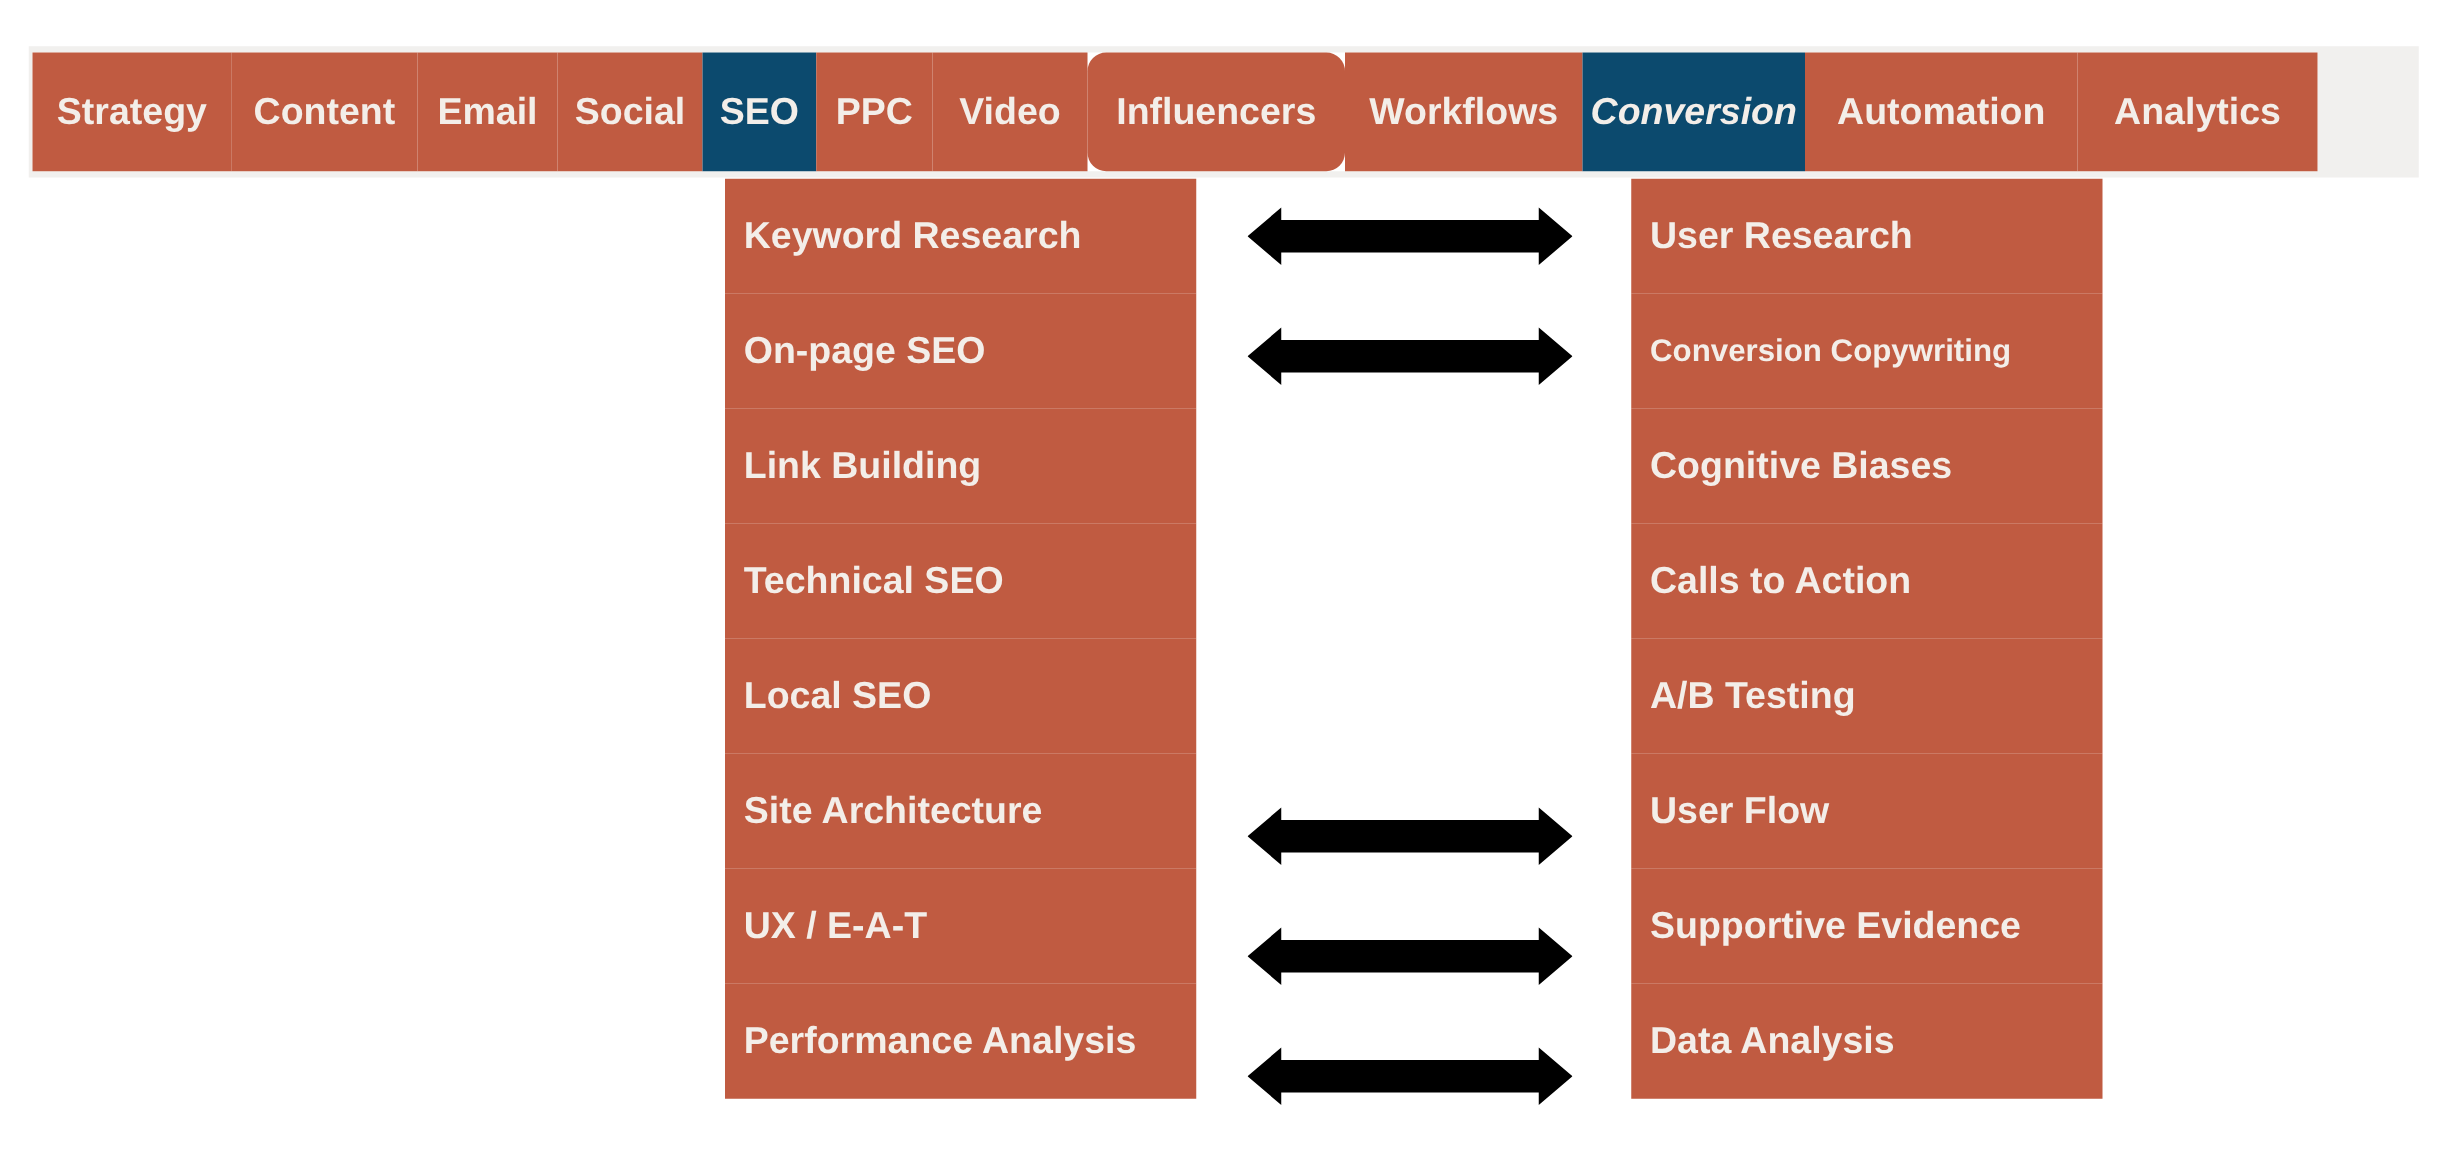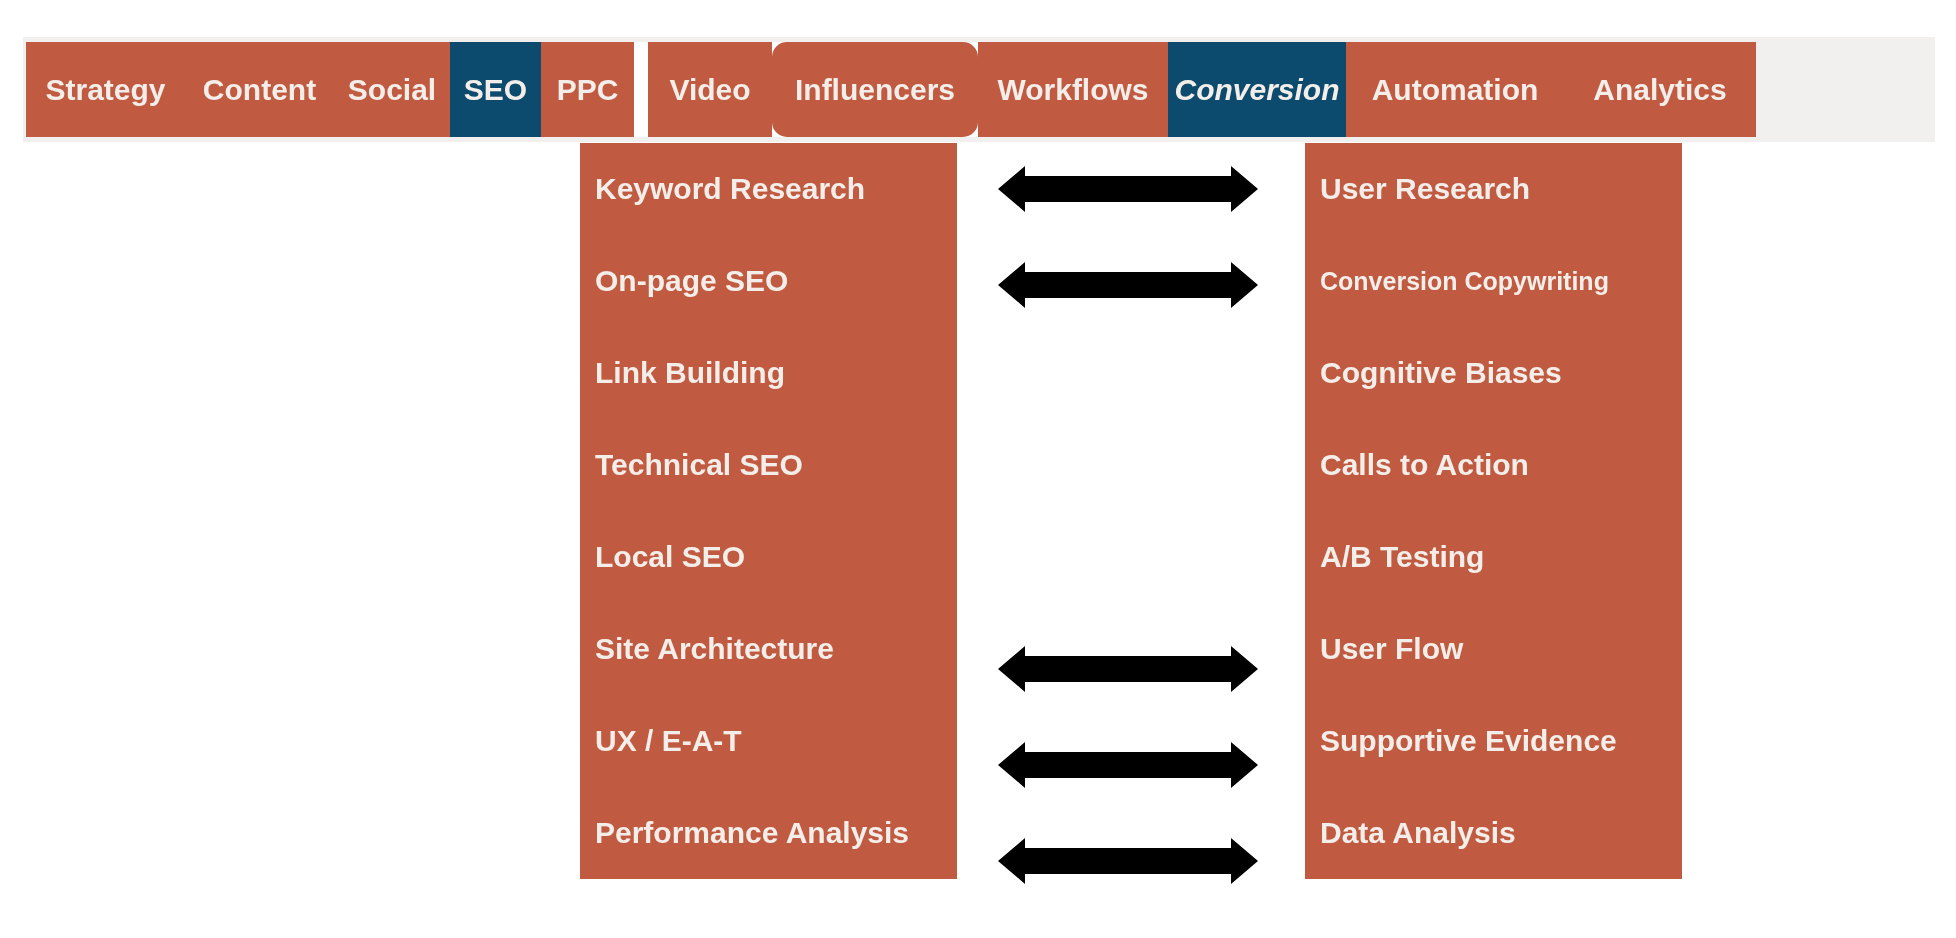--- a/index.html
+++ b/index.html
@@ -46,24 +46,25 @@
   }
 </style>
 </head>
 <body>
 
 <div class="band"></div>
 
 <div class="tabs">
   <div class="tab" style="width: 159px;">Strategy</div>
   <div class="tab" style="width: 149px;">Content</div>
+  <div class="tab" style="width: 112px;">Email</div>
   <div class="tab" style="width: 116px;">Social</div>
   <div class="tab dark" style="width: 91px;">SEO</div>
   <div class="tab" style="width: 93px;">PPC</div>
-  <div class="tab" style="width: 124px; margin-left: 14px;">Video</div>
+  <div class="tab" style="width: 124px;">Video</div>
   <div class="tab" style="width: 206px; border-radius: 15px;">Influencers</div>
   <div class="tab" style="width: 190px;">Workflows</div>
   <div class="tab dark" style="width: 178px; font-style: italic;">Conversion</div>
   <div class="tab" style="width: 218px;">Automation</div>
   <div class="tab" style="width: 192px;">Analytics</div>
 </div>
 
 <div class="col left">
   <div class="cell">Keyword Research</div>
   <div class="cell">On-page SEO</div>

